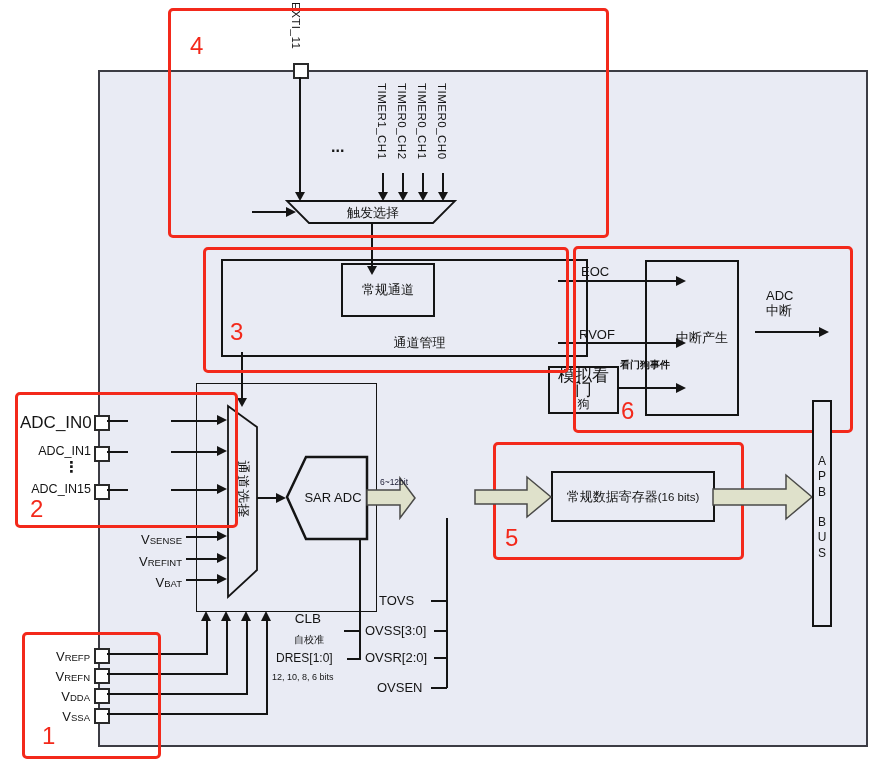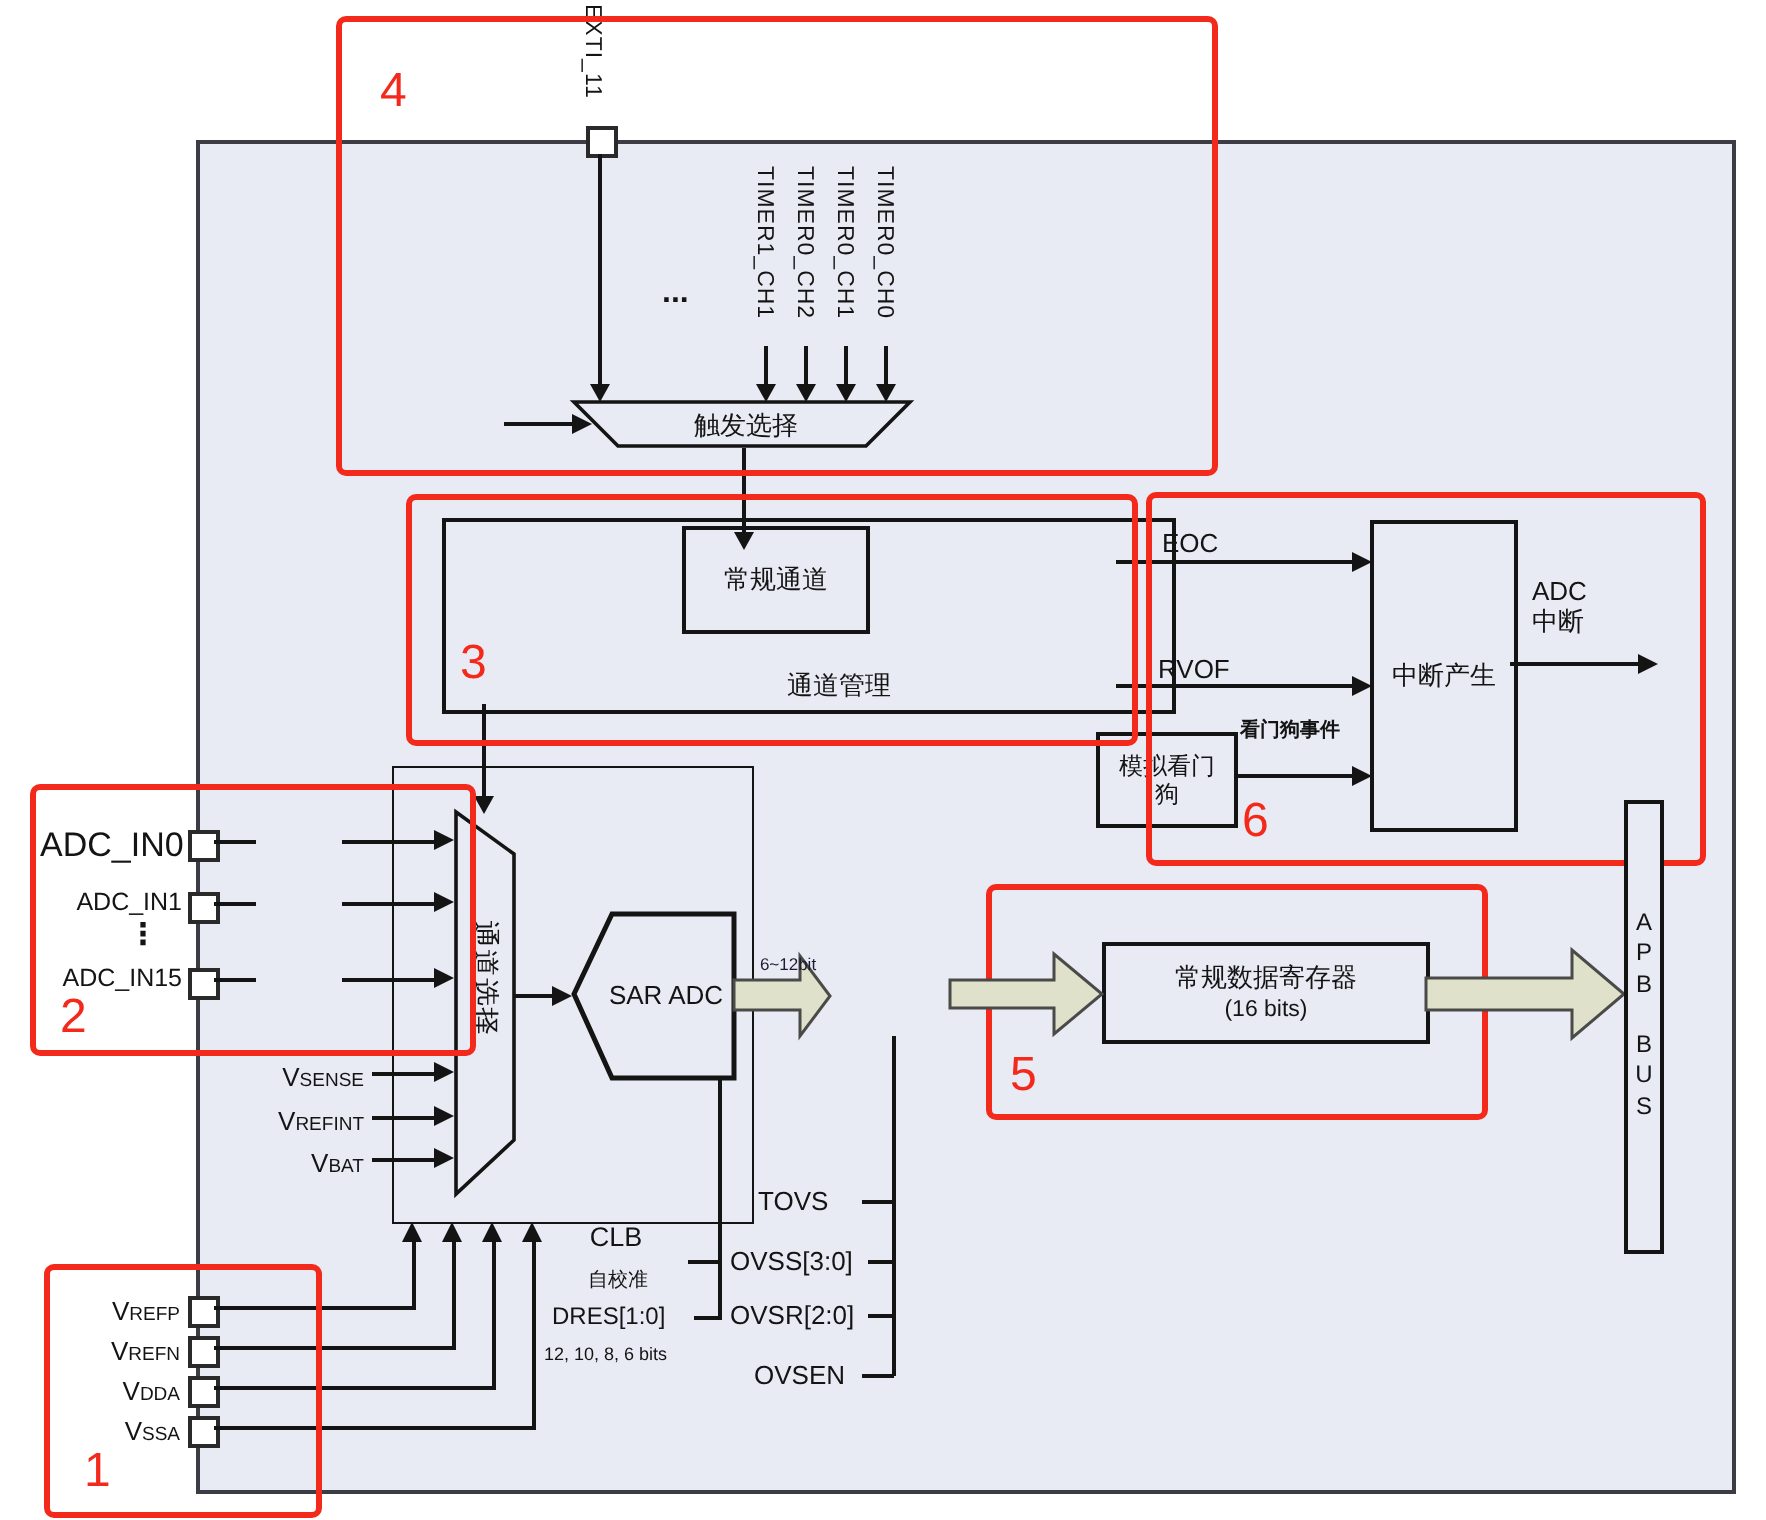--- a/index.html
+++ b/index.html
@@ -95,33 +95,33 @@
   <div class="ahd" style="left:237px;top:398px;"></div>
 
   <div class="hl" style="left:558px;top:280px;width:119px;"></div>
   <div class="ahr" style="left:676px;top:276px;"></div>
   <div class="txt sig" style="left:581px;top:264px;">EOC</div>
 
   <div class="hl" style="left:558px;top:342px;width:119px;"></div>
   <div class="ahr" style="left:676px;top:338px;"></div>
   <div class="txt sig" style="left:579px;top:327px;">RVOF</div>
 
-  <div class="box" style="left:685px;top:260px;width:70px;height:152px;">
+  <div class="box" style="left:645px;top:260px;width:70px;height:152px;padding-left:20px;">
     <span class="cn">中断产生</span>
   </div>
 
   <div class="txt" style="left:766px;top:288px;width:52px;text-align:left;font-size:13px;line-height:15px;">
     <div>ADC</div>
     <div class="cn">中断</div>
   </div>
   <div class="hl" style="left:755px;top:331px;width:65px;"></div>
   <div class="ahr" style="left:819px;top:327px;"></div>
 
   <div class="box" style="left:548px;top:366px;width:67px;height:44px;flex-direction:column;line-height:14px;">
-    <div style="font-size:12px;">模拟看门</div>
+    <div style="font-size:17px;">模拟看门</div>
     <div style="font-size:12px;">狗</div>
   </div>
   <div class="txt" style="left:620px;top:358px;font-size:10px;font-weight:bold;">看门狗事件</div>
   <div class="hl" style="left:617px;top:387px;width:60px;"></div>
   <div class="ahr" style="left:676px;top:383px;"></div>
 
   <div class="txt right" style="left:20px;top:413px;width:71px;font-size:17px;">ADC_IN0</div>
   <div class="txt right" style="left:20px;top:444px;width:71px;font-size:12.5px;">ADC_IN1</div>
   <div class="txt" style="left:64px;top:458px;font-size:15px;font-weight:bold;">⋮</div>
   <div class="txt right" style="left:15px;top:482px;width:76px;font-size:12.5px;">ADC_IN15</div>
@@ -178,21 +178,21 @@
   <div class="vl" style="left:446px;top:518px;height:170px;"></div>
   <div class="txt sig" style="left:379px;top:593px;">TOVS</div>
   <div class="hl" style="left:431px;top:600px;width:16px;"></div>
   <div class="txt sig" style="left:365px;top:623px;">OVSS[3:0]</div>
   <div class="hl" style="left:434px;top:630px;width:13px;"></div>
   <div class="txt sig" style="left:365px;top:650px;">OVSR[2:0]</div>
   <div class="hl" style="left:434px;top:657px;width:13px;"></div>
   <div class="txt sig" style="left:377px;top:680px;">OVSEN</div>
   <div class="hl" style="left:431px;top:687px;width:16px;"></div>
 
-  <div class="box" style="left:551px;top:471px;width:160px;height:47px;flex-direction:column;line-height:16px;">
+  <div class="box" style="left:551px;top:471px;width:160px;height:47px;flex-direction:row;line-height:16px;">
     <div class="cn">常规数据寄存器</div>
     <div style="font-size:11.5px;">(16 bits)</div>
   </div>
 
   <div class="txt right" style="left:36px;top:647px;width:54px;">
     <span class="sig">V</span><span class="sub">REFP</span>
   </div>
   <div class="txt right" style="left:36px;top:667px;width:54px;">
     <span class="sig">V</span><span class="sub">REFN</span>
   </div>

